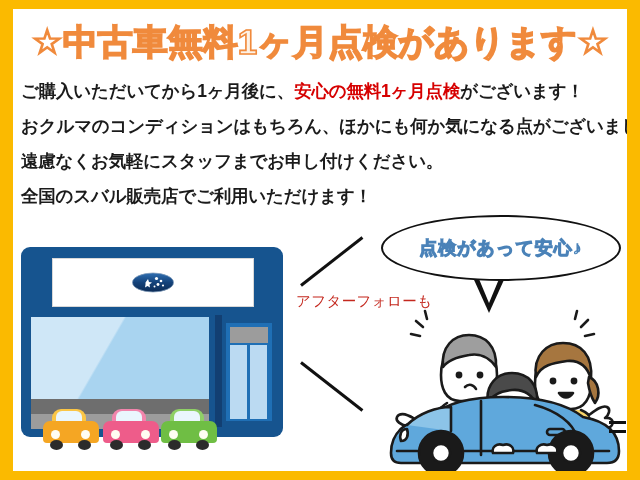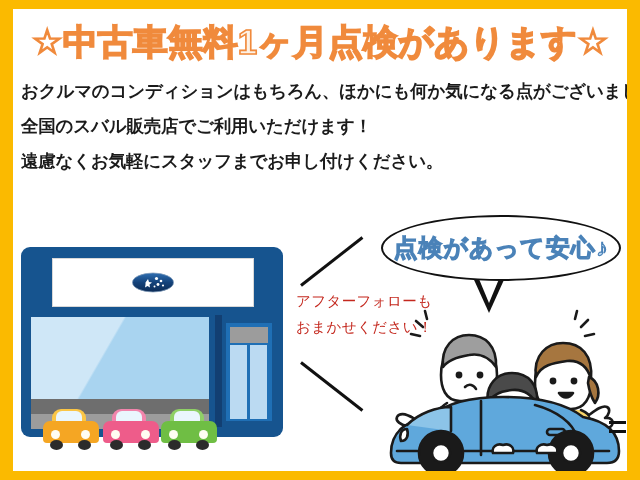--- a/index.html
+++ b/index.html
@@ -83,21 +83,21 @@
     white-space:nowrap;letter-spacing:0.4px;
   }
 
   
   .bubble{
     position:absolute;left:368px;top:206px;width:236px;height:62px;
     border:2.5px solid #111;border-radius:50%;background:#fff;
     display:flex;align-items:center;justify-content:center;
   }
   .bubble-text{
-    font-size:24px;font-weight:bold;color:#BBD9F2;
+    font-size:18px;font-weight:bold;color:#BBD9F2;
     -webkit-text-stroke:1.1px #4A82B8;white-space:nowrap;letter-spacing:1px;
   }
   .bubble-tailOuter{
     position:absolute;left:457px;top:262px;width:0;height:0;
     border-left:19px solid transparent;border-right:19px solid transparent;
     border-top:42px solid #111;
   }
   .bubble-tailInner{
     position:absolute;left:461px;top:258px;width:0;height:0;
     border-left:15px solid transparent;border-right:15px solid transparent;
@@ -111,23 +111,26 @@
 </style>
 </head>
 <body>
 
 <div id="ad">
  <div class="canvas">
 
   <div class="headline">☆中古車無料1ヶ月点検があります☆</div>
 
   <div class="body-copy">
+    <p>
+      <span>ご購入いただいてから1ヶ月後に、</span><span class="hl-red">安心の無料1ヶ月点検</span><span>がございます！</span>
+    </p>
     <p>おクルマのコンディションはもちろん、ほかにも何か気になる点がございましたら</p>
+    <p>遠慮なくお気軽にスタッフまでお申し付けください。</p>
     <p>全国のスバル販売店でご利用いただけます！</p>
-    <p>遠慮なくお気軽にスタッフまでお申し付けください。</p>
   </div>
 
   <div class="shop">
     <div class="shop-body"></div>
     <div class="window"></div>
     <div class="ground"></div>
     <div class="ground-dark"></div>
     <div class="pillar"></div>
     <div class="door-frame"></div>
     <div class="door-head"></div>
@@ -182,21 +185,20 @@
           <div class="whL"></div>
           <div class="whR"></div>
     </div>
   </div>
 
   <div class="ptr" style="left:288px;top:275px;width:78px;transform:rotate(-38deg);"></div>
   <div class="ptr" style="left:288px;top:352px;width:78px;transform:rotate(38deg);"></div>
 
   <div class="callout">
     <p>アフターフォローも</p>
-    <p>おまかせください！</p>
   </div>
 
   <div class="bubble-tailOuter"></div>
   <div class="bubble-tailInner"></div>
   <div class="bubble">
     <span class="bubble-text">点検があって安心♪</span>
   </div>
 
   <svg class="family" viewBox="0 0 240 166">
     <g stroke="#1A1A1A" stroke-width="2.6" stroke-linecap="round" stroke-linejoin="round" fill="none">

